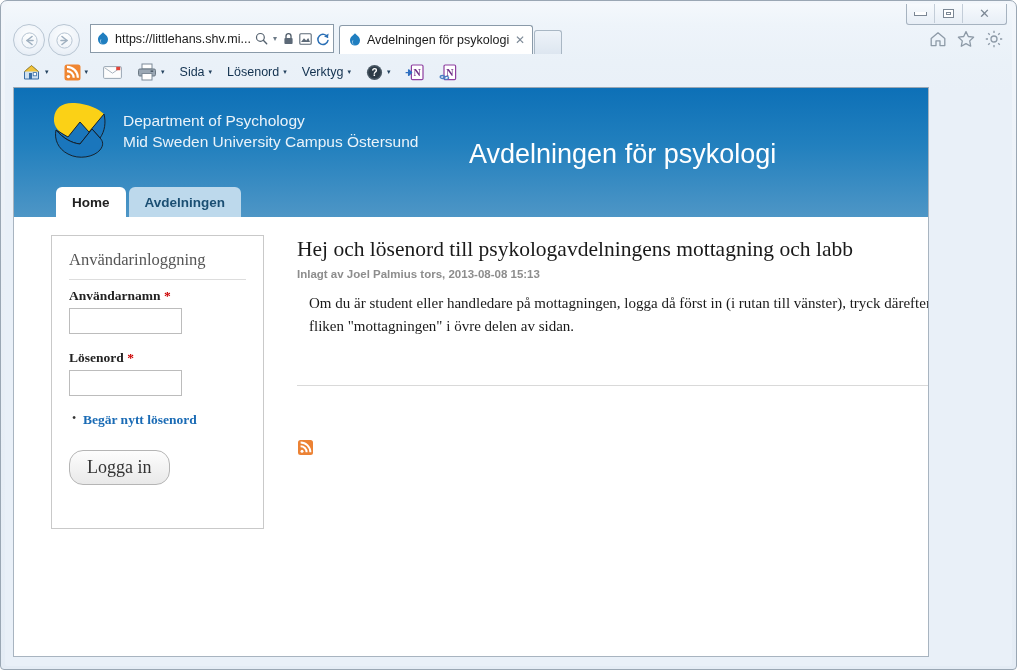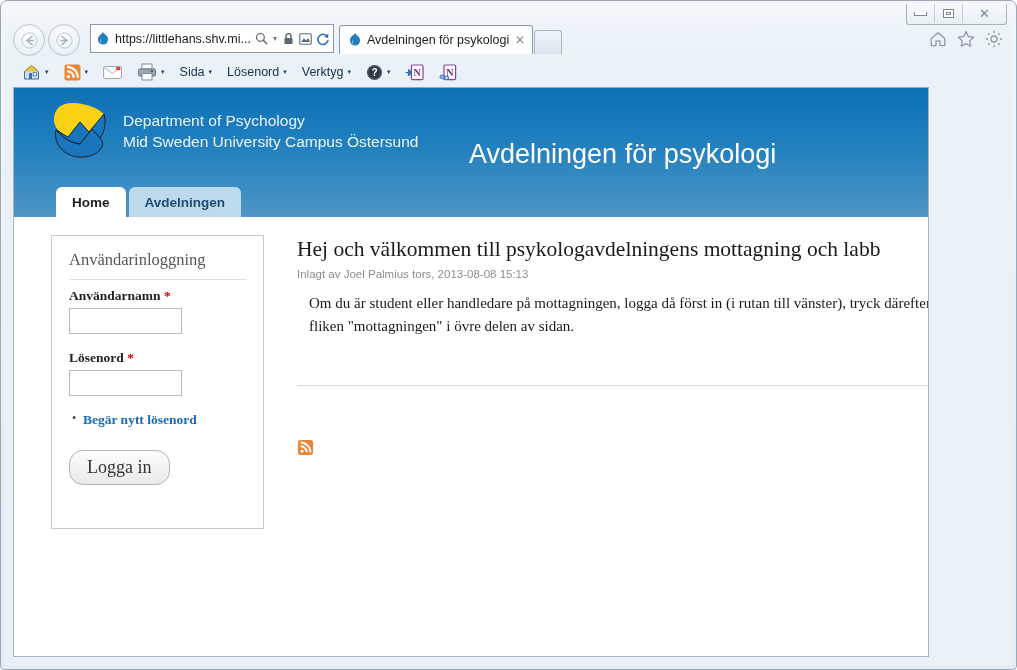--- a/index.html
+++ b/index.html
@@ -396,20 +396,21 @@
     font-size: 21.5px;
     font-weight: normal;
     color: #1a1a1a;
     margin: 0 0 5px 0;
     line-height: 1.2;
   }
   #article-meta {
     font-size: 11.5px;
     color: #8d8d8d;
     margin-bottom: 12px;
+    font-weight: bold;
   }
   #article-body {
     font-family: "Liberation Serif", serif;
     font-size: 15px;
     line-height: 1.55;
     color: #1a1a1a;
     margin: 12px;
   }
   #read-more-wrap {
     text-align: right;
@@ -658,21 +659,21 @@
           <ul id="pw-links">
             <li>
               <a href="#">Begär nytt lösenord</a>
             </li>
           </ul>
 
           <button id="login-submit">Logga in</button>
         </div>
 
         <div id="article">
-          <h2 id="article-title">Hej och välkommen till psykologavdelningens mottagning och labb</h2>
+          <h2 id="article-title">Hej och lösenord till psykologavdelningens mottagning och labb</h2>
           <div id="article-meta">Inlagt av Joel Palmius tors, 2013-08-08 15:13</div>
           <p id="article-body">Om du är student eller handledare på mottagningen, logga då först in (i rutan till vänster), tryck därefter på fliken "mottagningen" i övre delen av sidan.</p>
           <div id="read-more-wrap">
             <a href="#" id="read-more">Läs mer</a>
           </div>
           <hr id="article-divider">
         </div>
 
         <div id="feed-icon-wrap">
           <svg width="15" height="15" viewBox="0 0 15 15">

